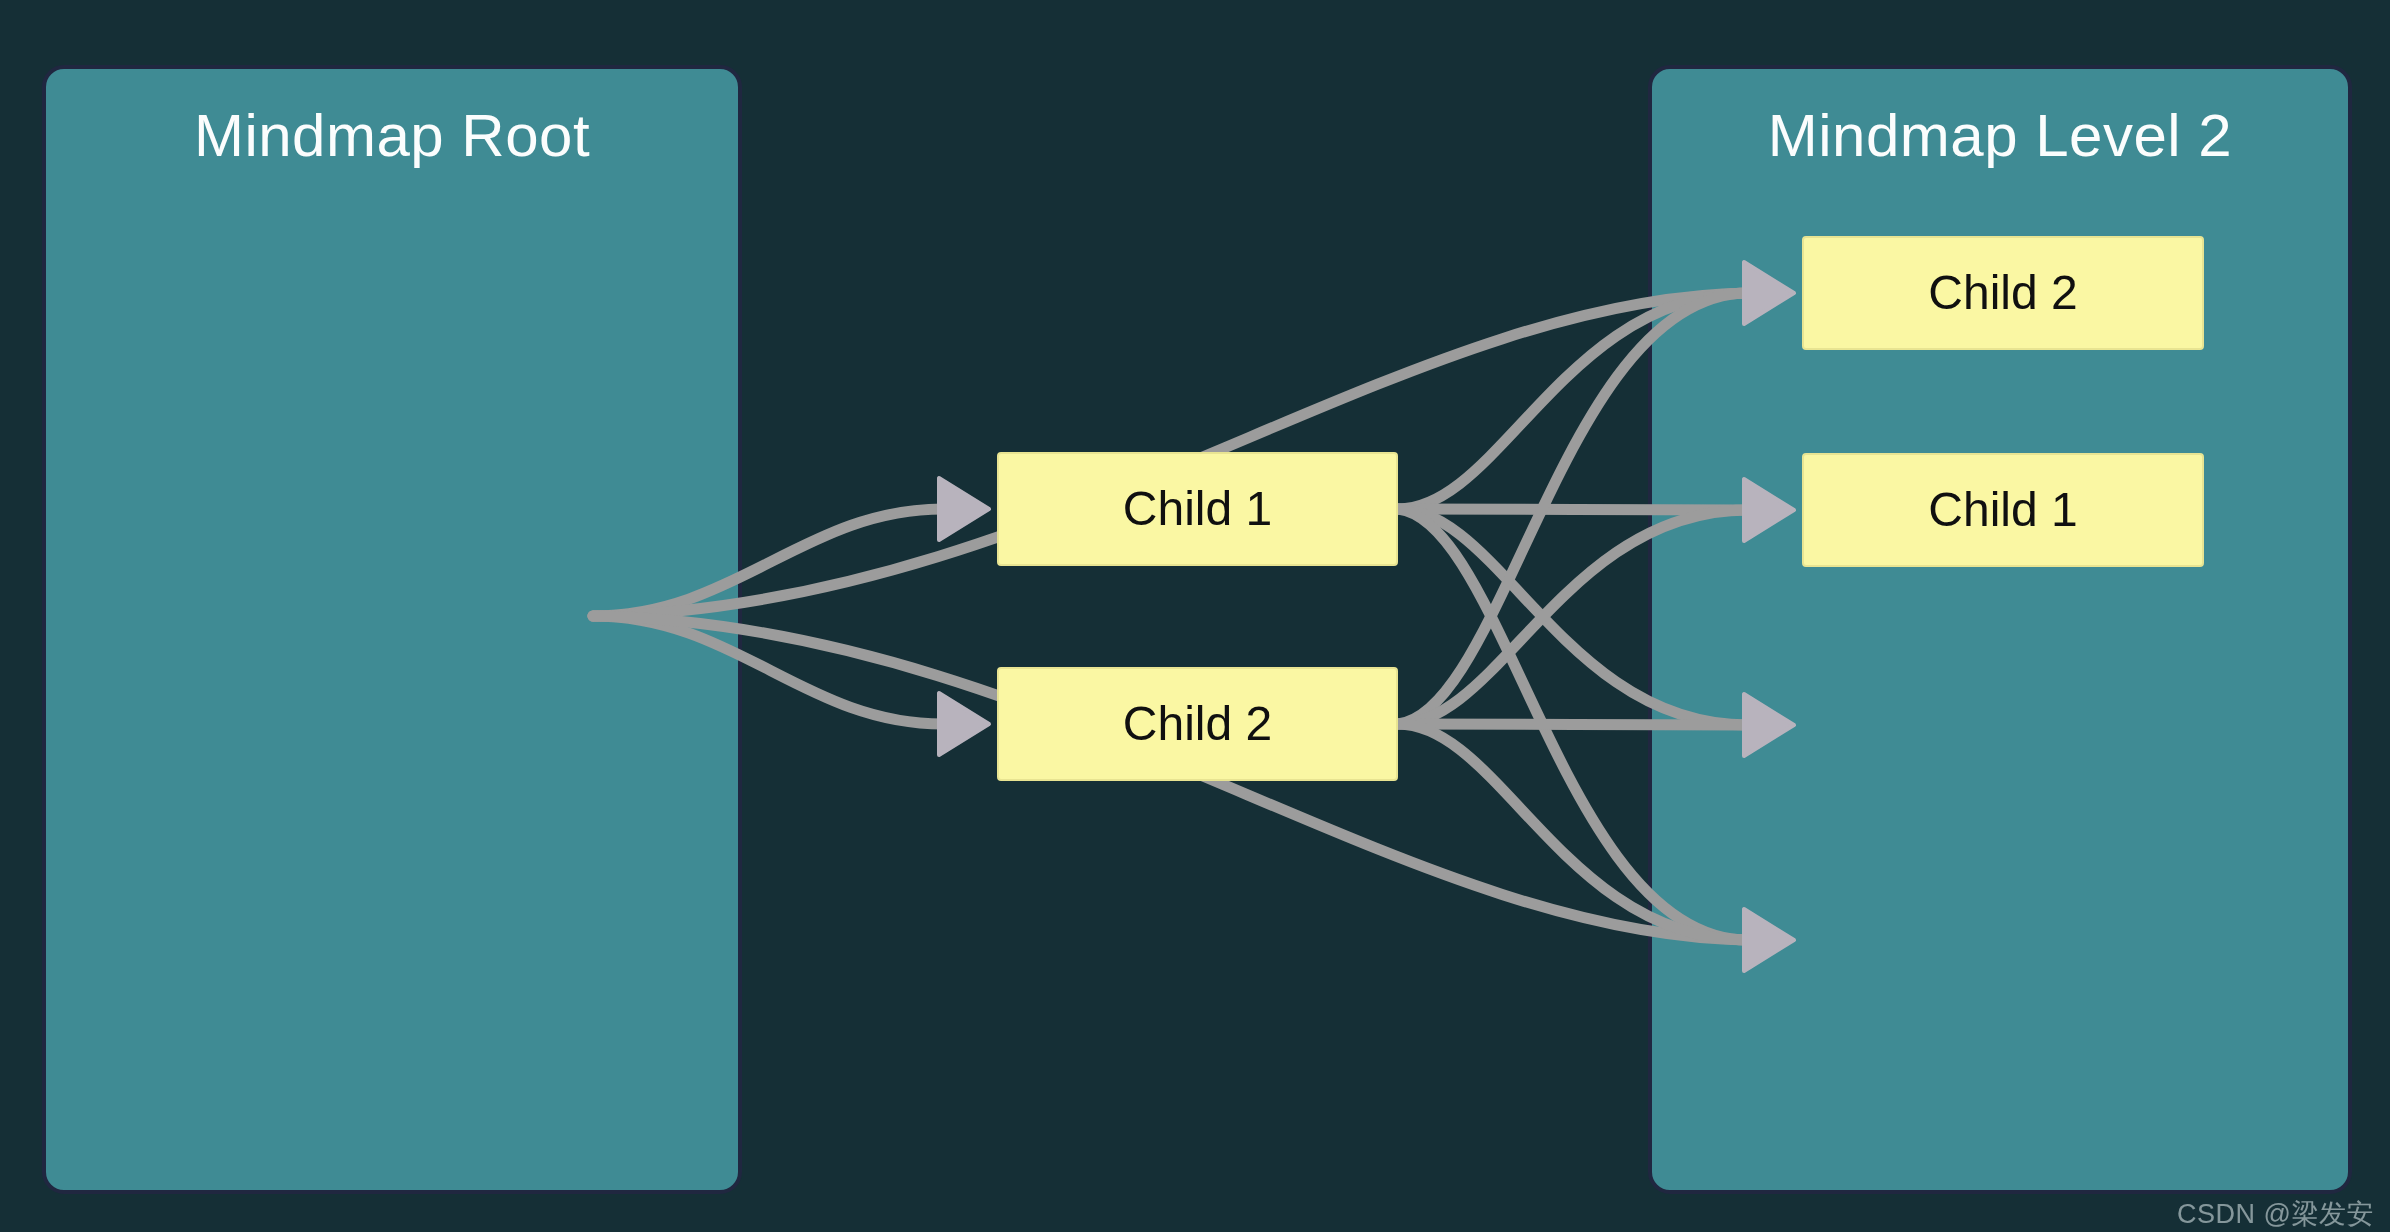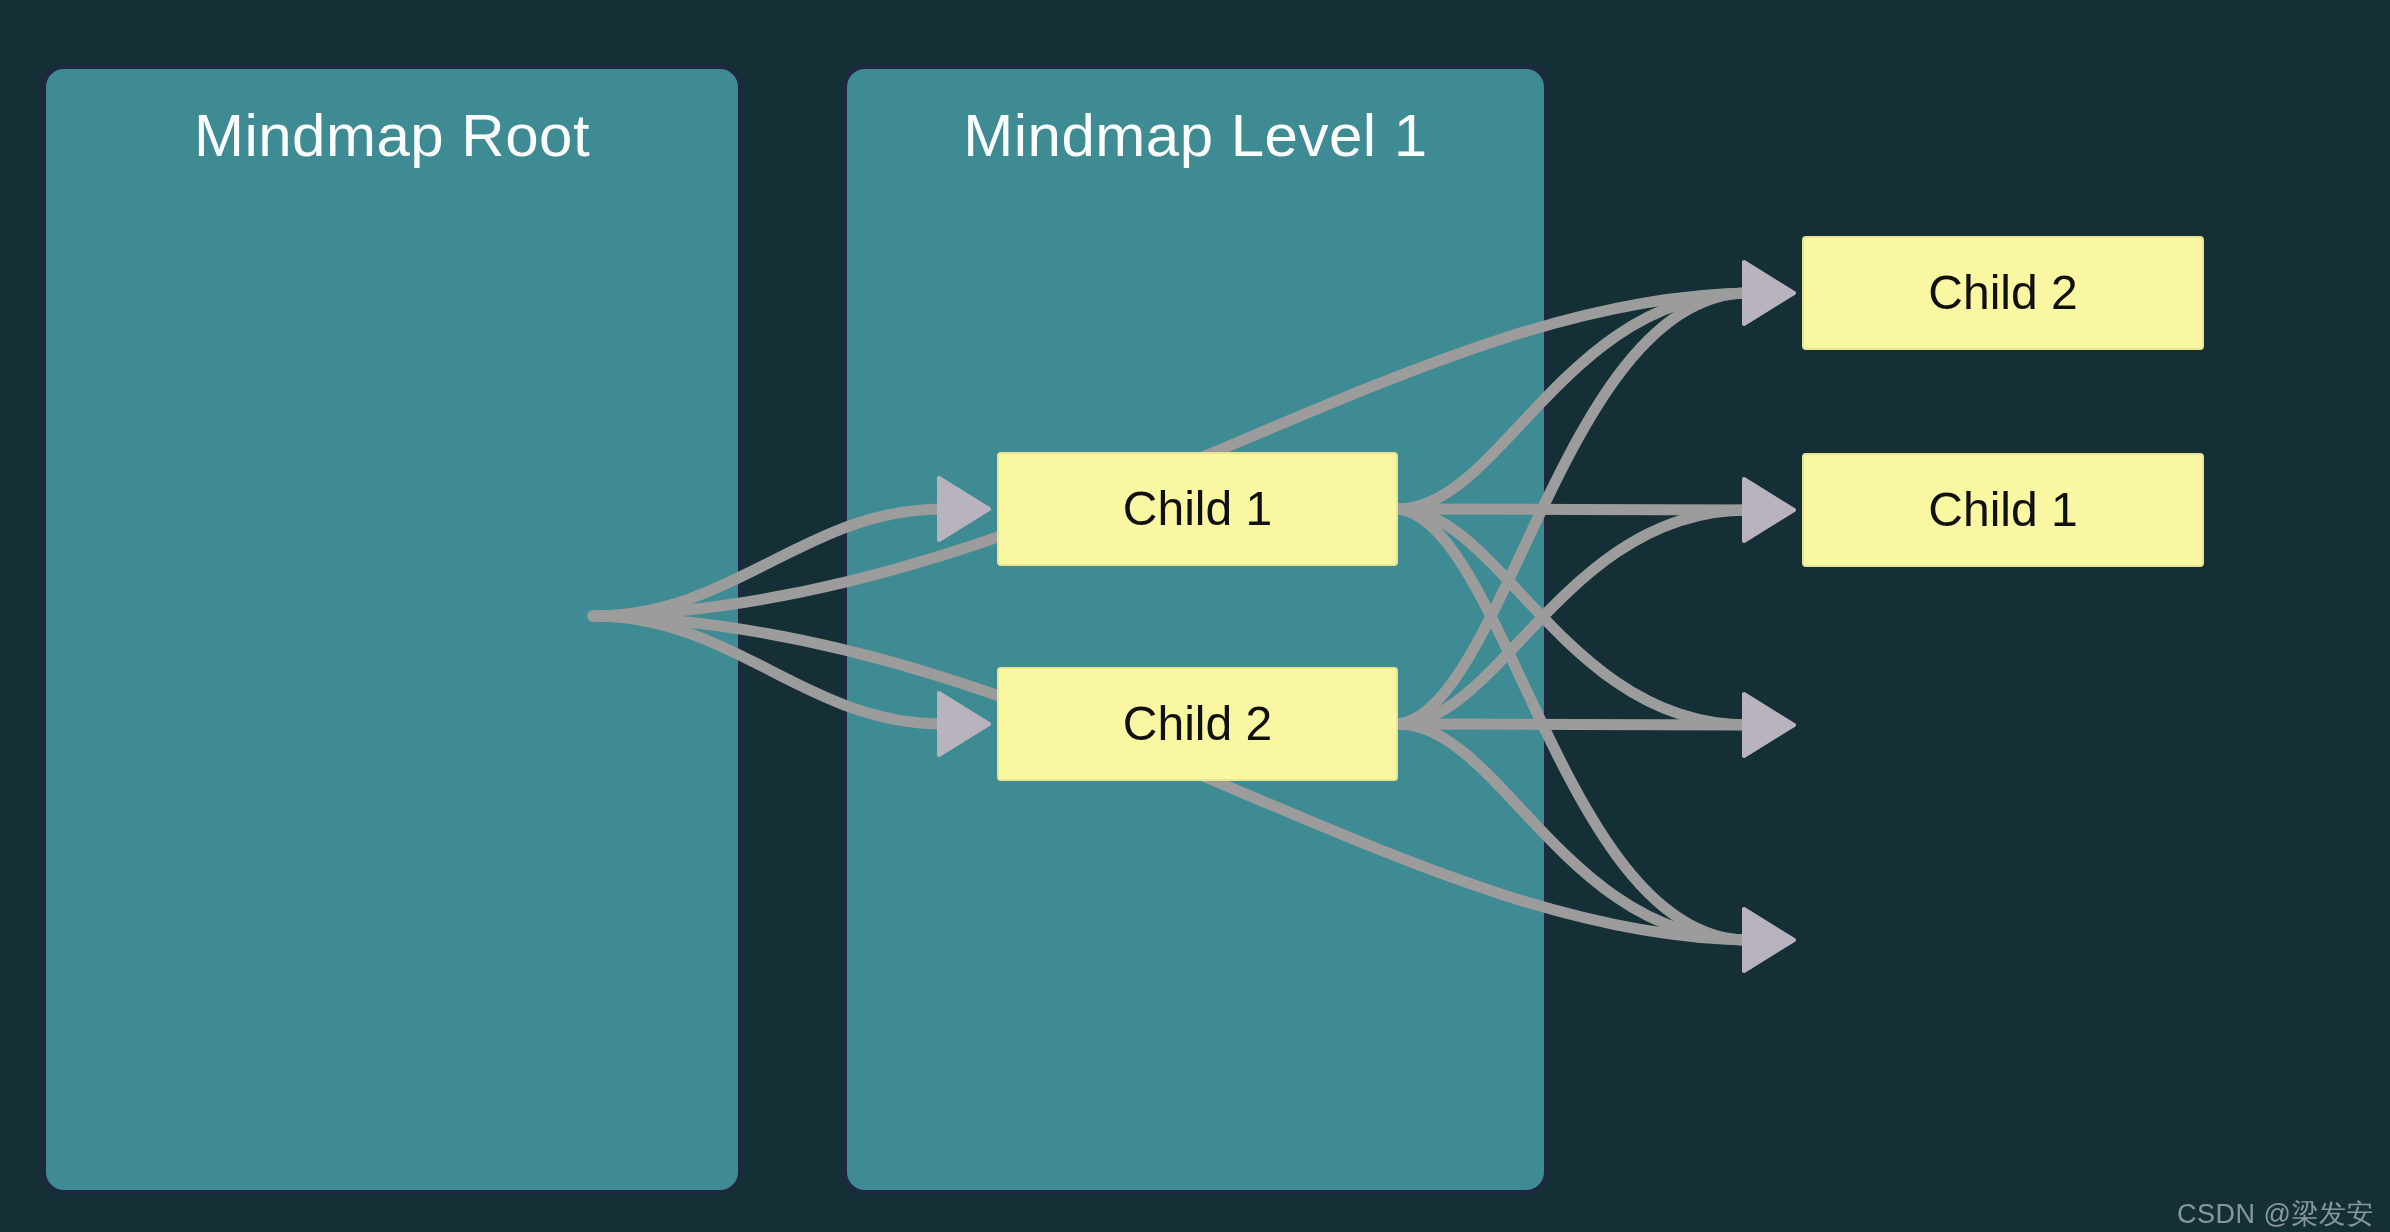--- a/index.html
+++ b/index.html
@@ -102,22 +102,22 @@
   }
 </style>
 </head>
 <body>
 
 <div class="stage">
 
   <div class="panel panel-1">
     <div class="panel-title">Mindmap Root</div>
   </div>
-  <div class="panel panel-2">
-    <div class="panel-title">Mindmap Level 1</div>
+  <div class="panel panel-3">
+    <div class="panel-title">Mindmap Level 2</div>
   </div>
 
   <svg id="edge-layer" viewBox="0 0 2390 1232" xmlns="http://www.w3.org/2000/svg">
       <path d="M593,608 C735,608 805,501 943,501"></path>
       <path d="M593,608 C735,608 805,716 943,716"></path>
       <path d="M593,608 C1050,600 1400,290 1748,285"></path>
       <path d="M593,608 C1050,616 1400,928 1748,932"></path>
       <path d="M1398,501 C1500,501 1565,285 1748,285"></path>
       <path d="M1398,501 C1495,501 1650,502 1748,502"></path>
       <path d="M1398,501 C1500,501 1565,717 1748,717"></path>

